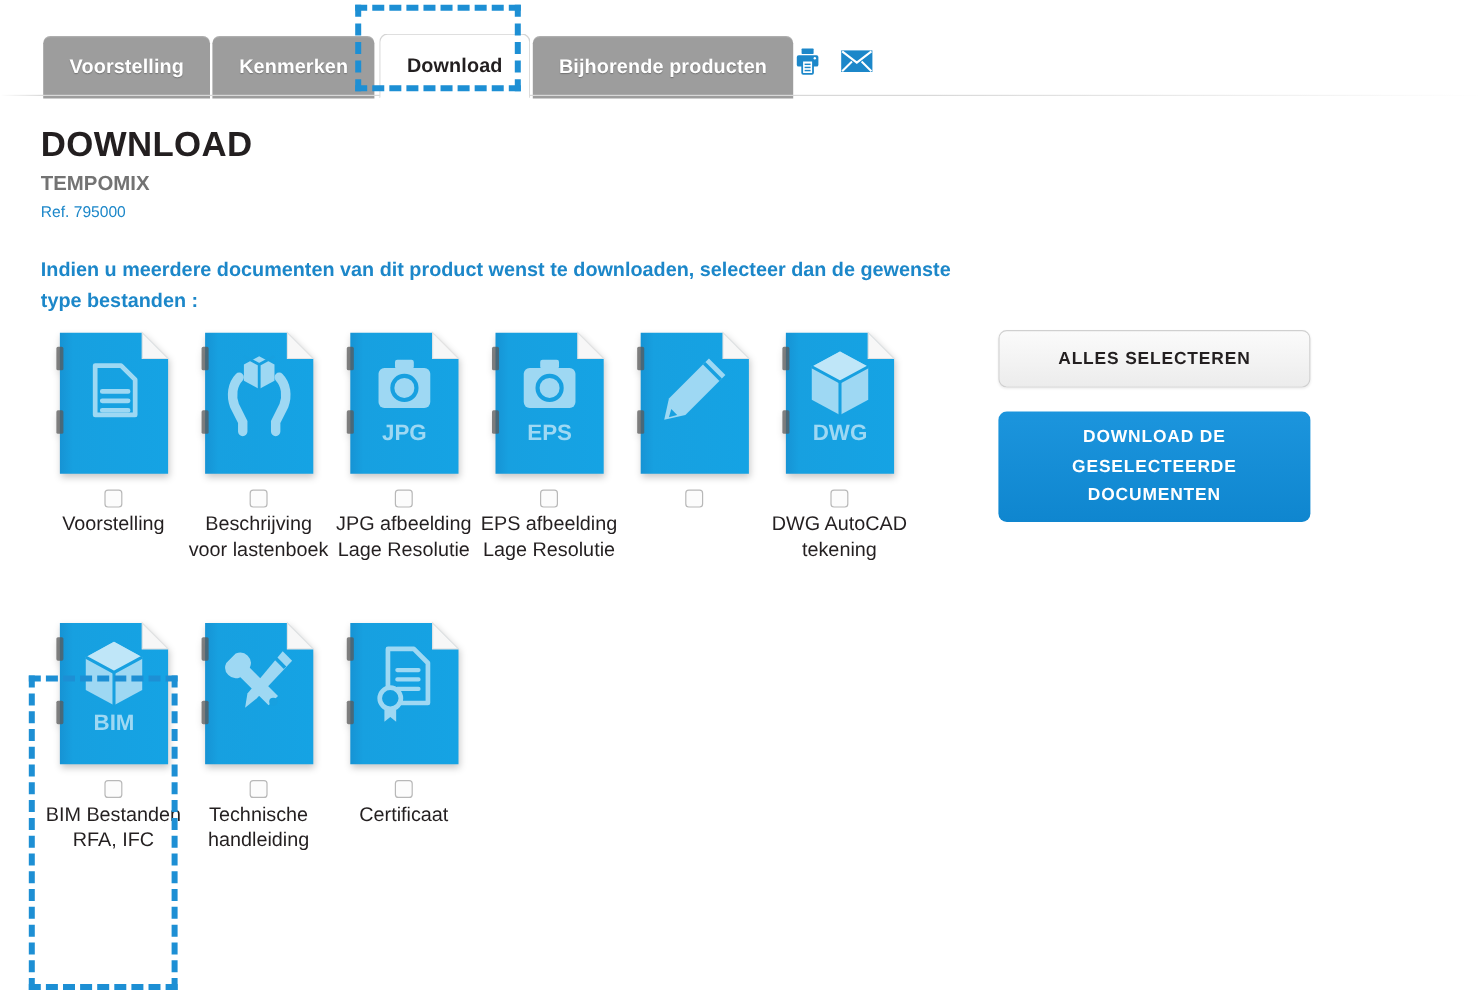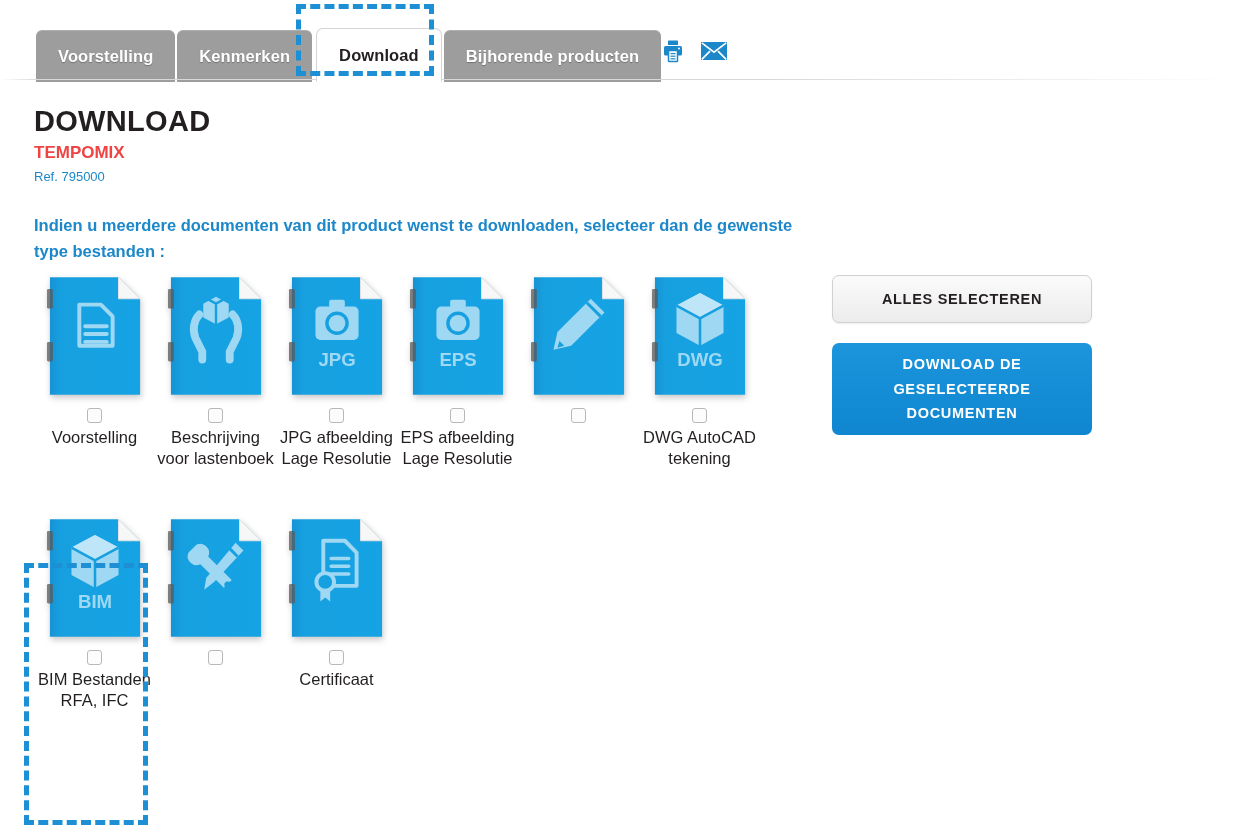--- a/index.html
+++ b/index.html
@@ -70,21 +70,21 @@
 
   
   .content { position: absolute; left: 0; top: 70px; width: 1237px; height: 763px; }
 
   h1.page-title {
     position: absolute; left: 34px; top: 35px; margin: 0;
     font-size: 29px; font-weight: bold; color: #231f20; letter-spacing: .3px;
   }
   .sub-name {
     position: absolute; left: 34px; top: 73px;
-    font-size: 17px; font-weight: bold; color: #ef4444;
+    font-size: 17px; font-weight: bold; color: #737373;
   }
   .sub-ref {
     position: absolute; left: 34px; top: 99px;
     font-size: 13px; font-weight: normal; color: #1c87c9;
   }
   .intro {
     position: absolute; left: 34px; top: 143px; width: 790px;
     font-size: 16.5px; font-weight: bold; color: #1c87c9; line-height: 1.55;
   }
 
@@ -400,20 +400,21 @@
                 <rect x="1" y="68" width="6" height="20" rx="1.4" fill="#595959" opacity="0.75"></rect>
                 <path d="M30 28 a9 9 0 0 1 12 12 l24 24 -8 8 -24 -24 a9 9 0 0 1 -12 -12 z" fill="#9ed8f3"></path>
                 <circle cx="62" cy="69" r="3.5" fill="#17a0e0"></circle>
                 <path d="M70 26 l8 8 -30 32 -10 8 2 -12 z" fill="#9ed8f3"></path>
                 <path d="M64 32 l8 8" stroke="#17a0e0" stroke-width="3"></path>
               </svg>
             </div>
             <div class="cb-wrap">
               <input type="checkbox" class="cbox" style="">
             </div>
+            <div class="cb-label">Technische handleiding</div>
           </div>
           <div class="cell">
             <div class="doc-icon">
               <svg width="98" height="122" viewBox="0 0 100 124">
                 <defs>
                   <linearGradient id="dgcertificate" x1="0" y1="0" x2="1" y2="0">
                     <stop offset="0" stop-color="#1693d4"></stop>
                     <stop offset="0.12" stop-color="#17a0e0"></stop>
                     <stop offset="1" stop-color="#15a3e4"></stop>
                   </linearGradient>

